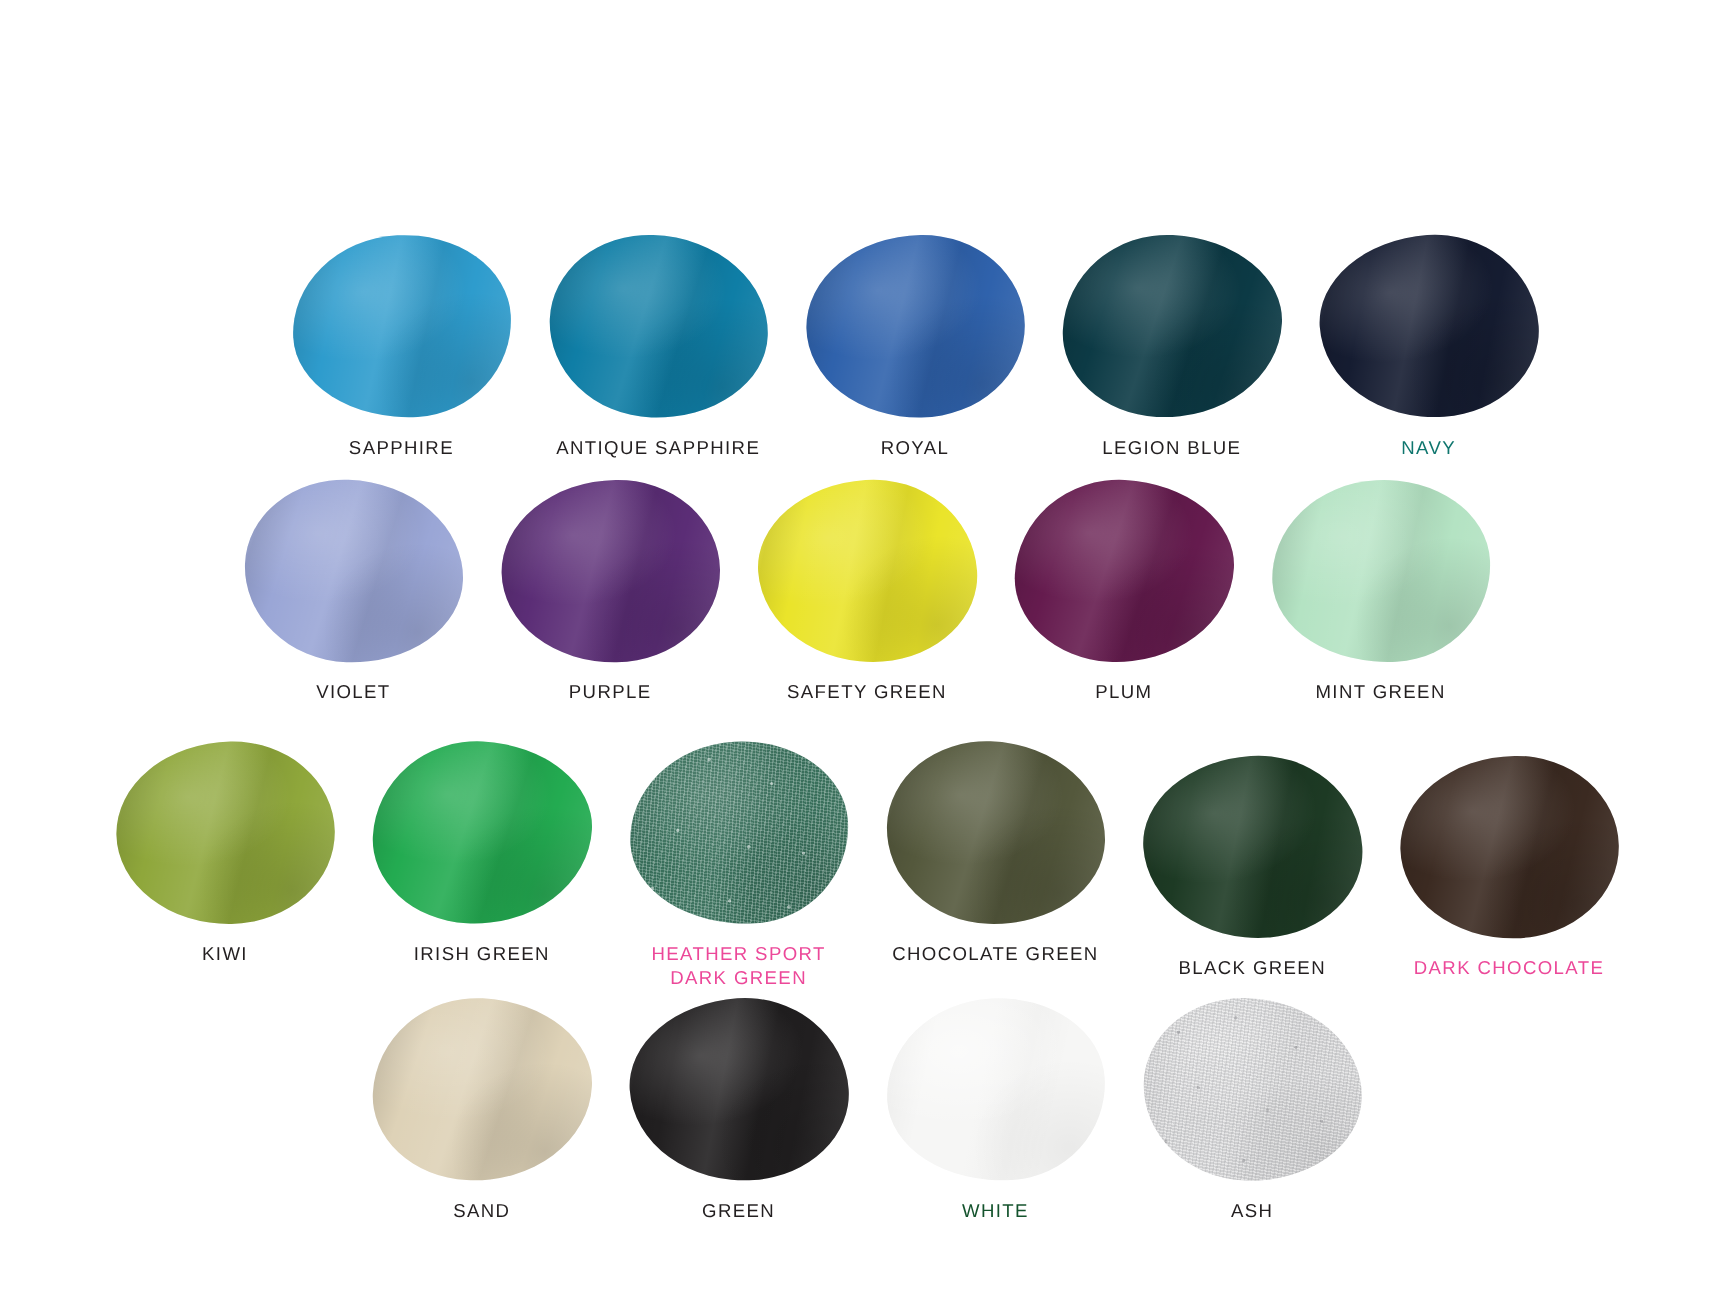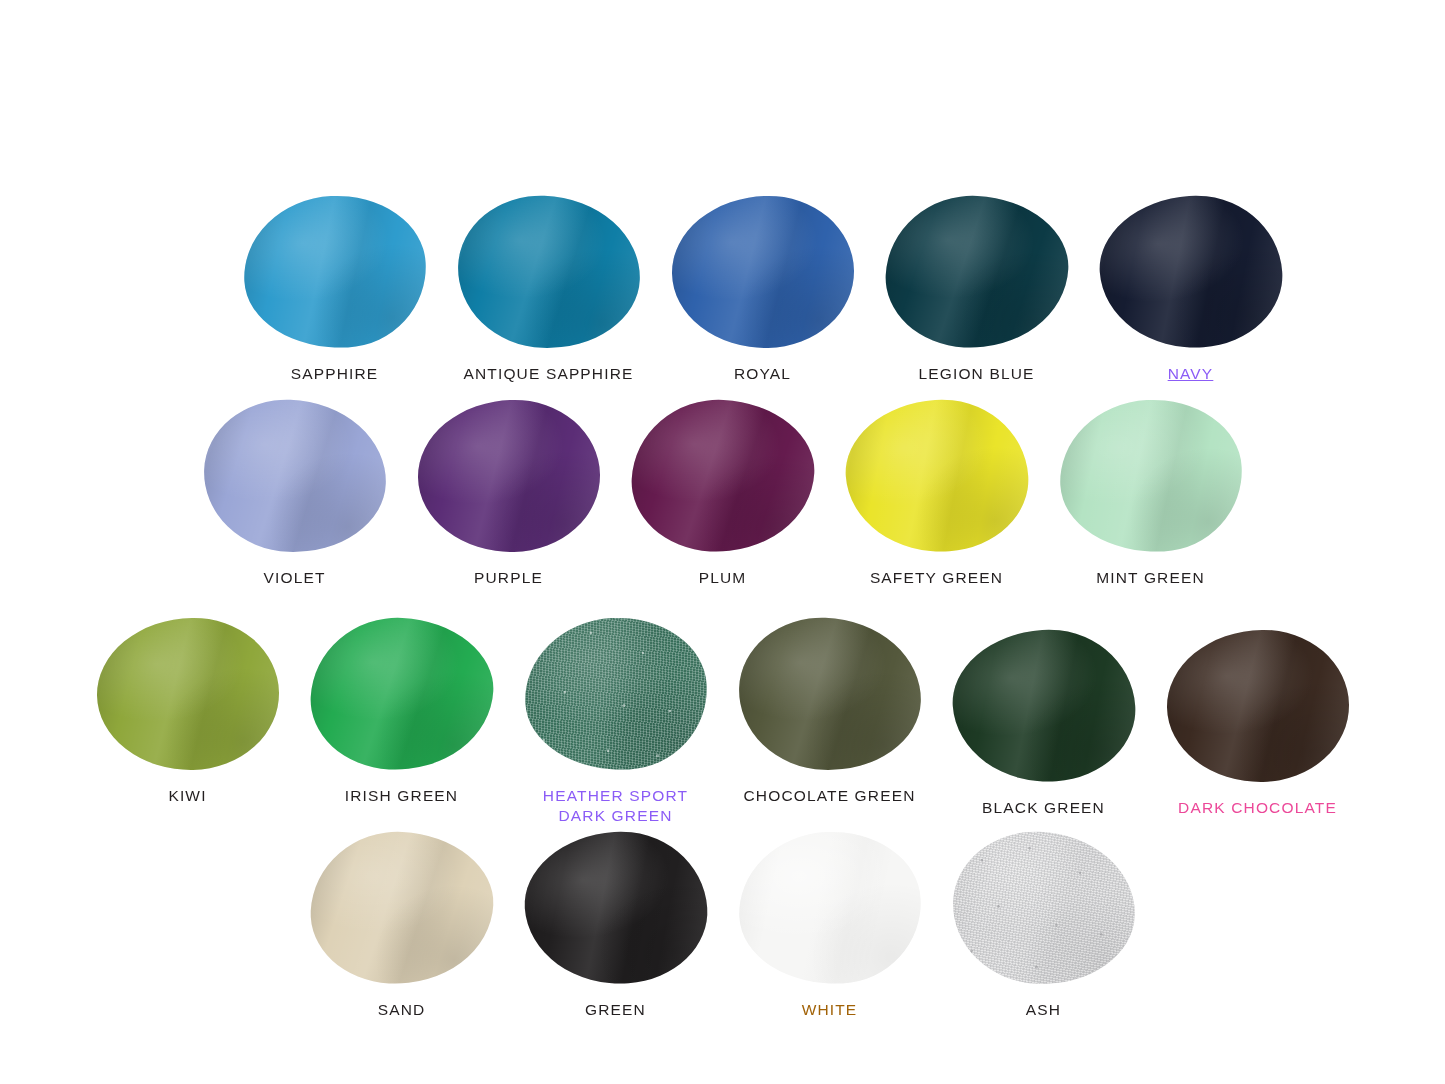--- a/index.html
+++ b/index.html
@@ -182,70 +182,70 @@
       <div class="swatch-label" style="color: rgb(35, 31, 32);">ROYAL</div>
     </div>
 
     <div class="swatch-cell">
       <div class="blob shape-d" style="background-color: rgb(12, 58, 69);"></div>
       <div class="swatch-label" style="color: rgb(35, 31, 32);">LEGION BLUE</div>
     </div>
 
     <div class="swatch-cell">
       <div class="blob shape-e" style="background-color: rgb(21, 28, 49);"></div>
-      <div class="swatch-label" style="color: #8b5cf6; text-decoration: underline;">NAVY</div>
+      <div class="swatch-label" style="color: #0f766e;">NAVY</div>
     </div>
 
 
   </div>
 
   <div class="swatch-row row-2">
 
     <div class="swatch-cell">
       <div class="blob shape-b" style="background-color: rgb(154, 166, 214);"></div>
       <div class="swatch-label" style="color: rgb(35, 31, 32);">VIOLET</div>
     </div>
 
     <div class="swatch-cell">
       <div class="blob shape-c" style="background-color: rgb(91, 45, 118);"></div>
       <div class="swatch-label" style="color: rgb(35, 31, 32);">PURPLE</div>
     </div>
 
     <div class="swatch-cell">
+      <div class="blob shape-e" style="background-color: rgb(234, 228, 42);"></div>
+      <div class="swatch-label" style="color: rgb(35, 31, 32);">SAFETY GREEN</div>
+    </div>
+
+    <div class="swatch-cell">
       <div class="blob shape-d" style="background-color: rgb(101, 27, 78);"></div>
       <div class="swatch-label" style="color: rgb(35, 31, 32);">PLUM</div>
     </div>
 
     <div class="swatch-cell">
-      <div class="blob shape-e" style="background-color: rgb(234, 228, 42);"></div>
-      <div class="swatch-label" style="color: rgb(35, 31, 32);">SAFETY GREEN</div>
-    </div>
-
-    <div class="swatch-cell">
       <div class="blob shape-a" style="background-color: rgb(180, 227, 195);"></div>
       <div class="swatch-label" style="color: rgb(35, 31, 32);">MINT GREEN</div>
     </div>
 
   </div>
 
   <div class="swatch-row row-3">
 
     <div class="swatch-cell">
       <div class="blob shape-c" style="background-color: rgb(143, 167, 59);"></div>
       <div class="swatch-label" style="color: rgb(35, 31, 32);">KIWI</div>
     </div>
 
     <div class="swatch-cell">
       <div class="blob shape-d" style="background-color: rgb(35, 171, 81);"></div>
       <div class="swatch-label" style="color: rgb(35, 31, 32);">IRISH GREEN</div>
     </div>
 
     <div class="swatch-cell">
       <div class="blob shape-a heather" style="background-color: rgb(60, 117, 96);"></div>
-      <div class="swatch-label" style="color: #8b5cf6;">HEATHER SPORT
+      <div class="swatch-label" style="color: #ec4899;">HEATHER SPORT
 DARK GREEN</div>
     </div>
 
     <div class="swatch-cell">
       <div class="blob shape-b" style="background-color: rgb(84, 88, 60);"></div>
       <div class="swatch-label" style="color: rgb(35, 31, 32);">CHOCOLATE GREEN</div>
     </div>
 
     <div class="swatch-cell nudge-down">
       <div class="blob shape-e" style="background-color: rgb(29, 58, 36);"></div>
@@ -266,21 +266,21 @@
       <div class="swatch-label" style="color: rgb(35, 31, 32);">SAND</div>
     </div>
 
     <div class="swatch-cell">
       <div class="blob shape-e" style="background-color: rgb(33, 31, 32);"></div>
       <div class="swatch-label" style="color: rgb(35, 31, 32);">GREEN</div>
     </div>
 
     <div class="swatch-cell">
       <div class="blob shape-a pale" style="background-color: rgb(246, 246, 245);"></div>
-      <div class="swatch-label" style="color: #a16207;">WHITE</div>
+      <div class="swatch-label" style="color: #14532d;">WHITE</div>
     </div>
 
     <div class="swatch-cell">
       <div class="blob shape-b heather-light" style="background-color: rgb(220, 220, 221);"></div>
       <div class="swatch-label" style="color: rgb(35, 31, 32);">ASH</div>
     </div>
 
   </div>
 
 </div>

